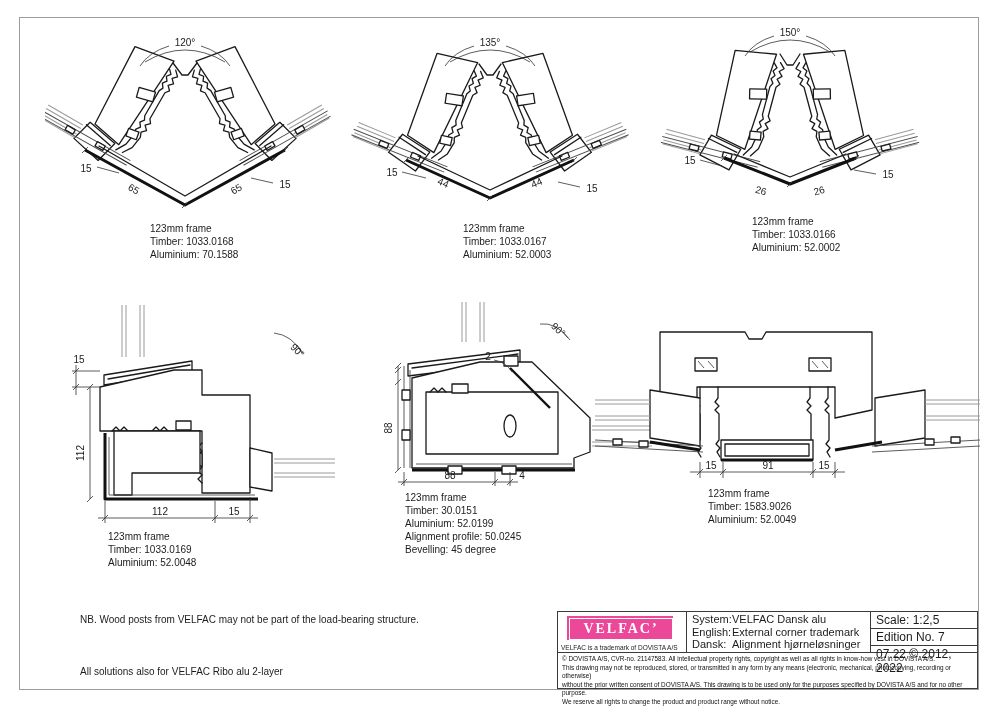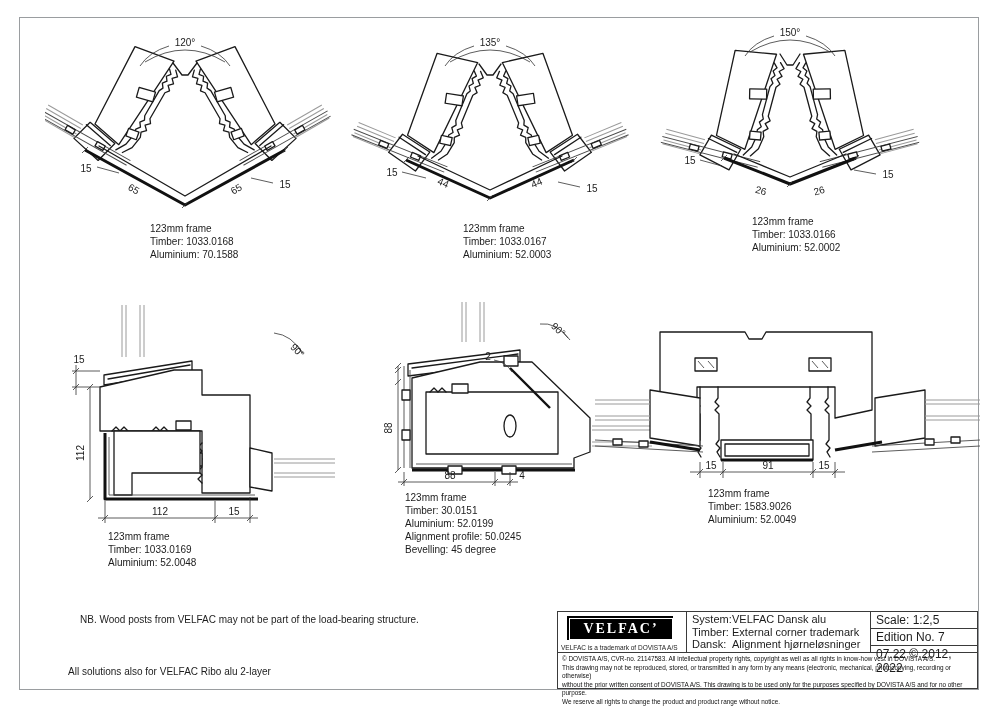--- a/index.html
+++ b/index.html
@@ -15,21 +15,21 @@
   .thk2{stroke:#111;stroke-width:2.4;fill:none;}
   .dim{stroke:#333;stroke-width:0.8;fill:none;}
   svg text{font-family:"Liberation Sans",sans-serif;font-size:10px;fill:#1c1c1c;}
   .cap{position:absolute;font-size:10px;line-height:13px;color:#1c1c1c;}
   .note{position:absolute;font-size:10px;line-height:13.5px;color:#1c1c1c;margin-top:29px;}
   
   #tb{position:absolute;left:557px;top:611px;width:421px;height:78px;border:1px solid #3a3a3a;
       box-sizing:border-box;background:#fff;}
   #tb-top{height:40px;display:flex;border-bottom:1px solid #3a3a3a;}
   #tb-logo{width:128px;border-right:1px solid #3a3a3a;position:relative;}
-  #logo-box{position:absolute;left:9px;top:4px;width:106px;height:24px;background:#000000;padding:2px;box-sizing:border-box;}
+  #logo-box{position:absolute;left:9px;top:4px;width:106px;height:24px;background:#ec4899;padding:2px;box-sizing:border-box;}
   #logo-inner{width:100%;height:100%;border:1px solid #fff;display:flex;align-items:center;justify-content:center;
       color:#fff;font-family:"Liberation Serif",serif;font-weight:bold;font-size:14px;letter-spacing:2px;}
   #tb-trademark{position:absolute;bottom:1px;left:3px;font-size:6.5px;color:#222;white-space:nowrap;}
   #tb-mid{flex:1;border-right:1px solid #3a3a3a;padding:2px 5px;display:flex;flex-direction:column;justify-content:space-between;box-sizing:border-box;}
   .tb-row{display:flex;font-size:11px;line-height:11px;}
   .tb-label{width:40px;flex:none;}
   #tb-right{width:106px;display:flex;flex-direction:column;flex:none;}
   #tb-right > div{flex:1;font-size:12px;padding:1px 5px;display:flex;align-items:center;}
   #tb-right > div + div{border-top:1px solid #3a3a3a;}
   #tb-legal{font-size:6.4px;line-height:8.6px;padding:2px 4px;color:#111;}
@@ -307,37 +307,37 @@
     <div>Alignment profile: 50.0245</div>
     <div>Bevelling: 45 degree</div>
   </div>
   <div class="cap" style="left:708px;top:487px">
     <div>123mm frame</div>
     <div>Timber: 1583.9026</div>
     <div>Aluminium: 52.0049</div>
   </div>
 
   <div class="note" style="left:80px;top:584px">NB. Wood posts from VELFAC may not be part of the load-bearing structure.</div>
-  <div class="note" style="left:68px;top:636px">All solutions also for VELFAC Ribo alu 2-layer</div>
+  <div class="note" style="left:80px;top:636px">All solutions also for VELFAC Ribo alu 2-layer</div>
 
   <div id="tb">
     <div id="tb-top">
       <div id="tb-logo">
         <div id="logo-box">
           <div id="logo-inner">VELFAC’</div>
         </div>
         <div id="tb-trademark">VELFAC is a trademark of DOVISTA A/S</div>
       </div>
       <div id="tb-mid">
         <div class="tb-row">
           <span class="tb-label">System:</span>
           <span>VELFAC Dansk alu</span>
         </div>
         <div class="tb-row">
-          <span class="tb-label">Timber:</span>
+          <span class="tb-label">English:</span>
           <span>External corner trademark</span>
         </div>
         <div class="tb-row">
           <span class="tb-label">Dansk:</span>
           <span>Alignment hjørneløsninger</span>
         </div>
       </div>
       <div id="tb-right">
         <div>Scale: 1:2,5</div>
         <div>Edition No. 7</div>

